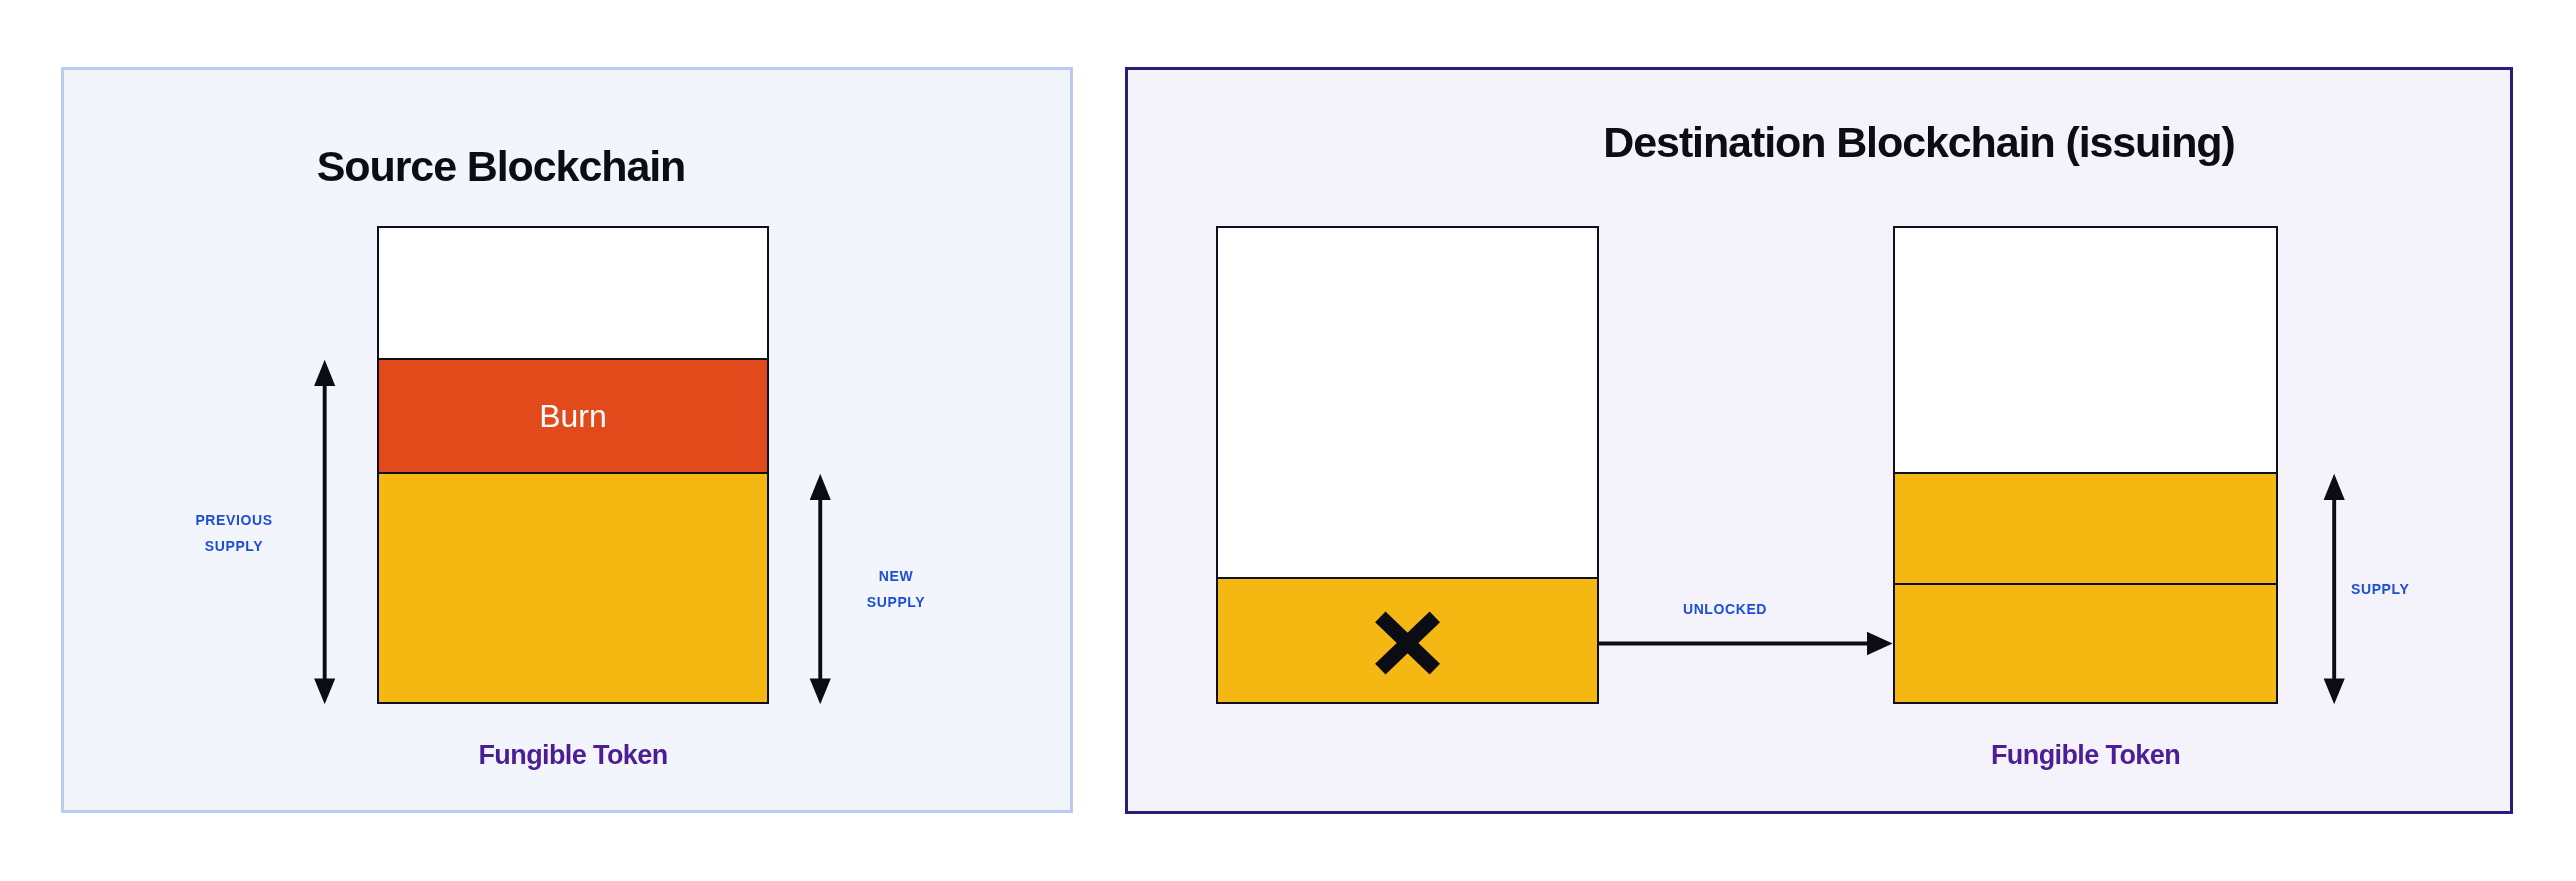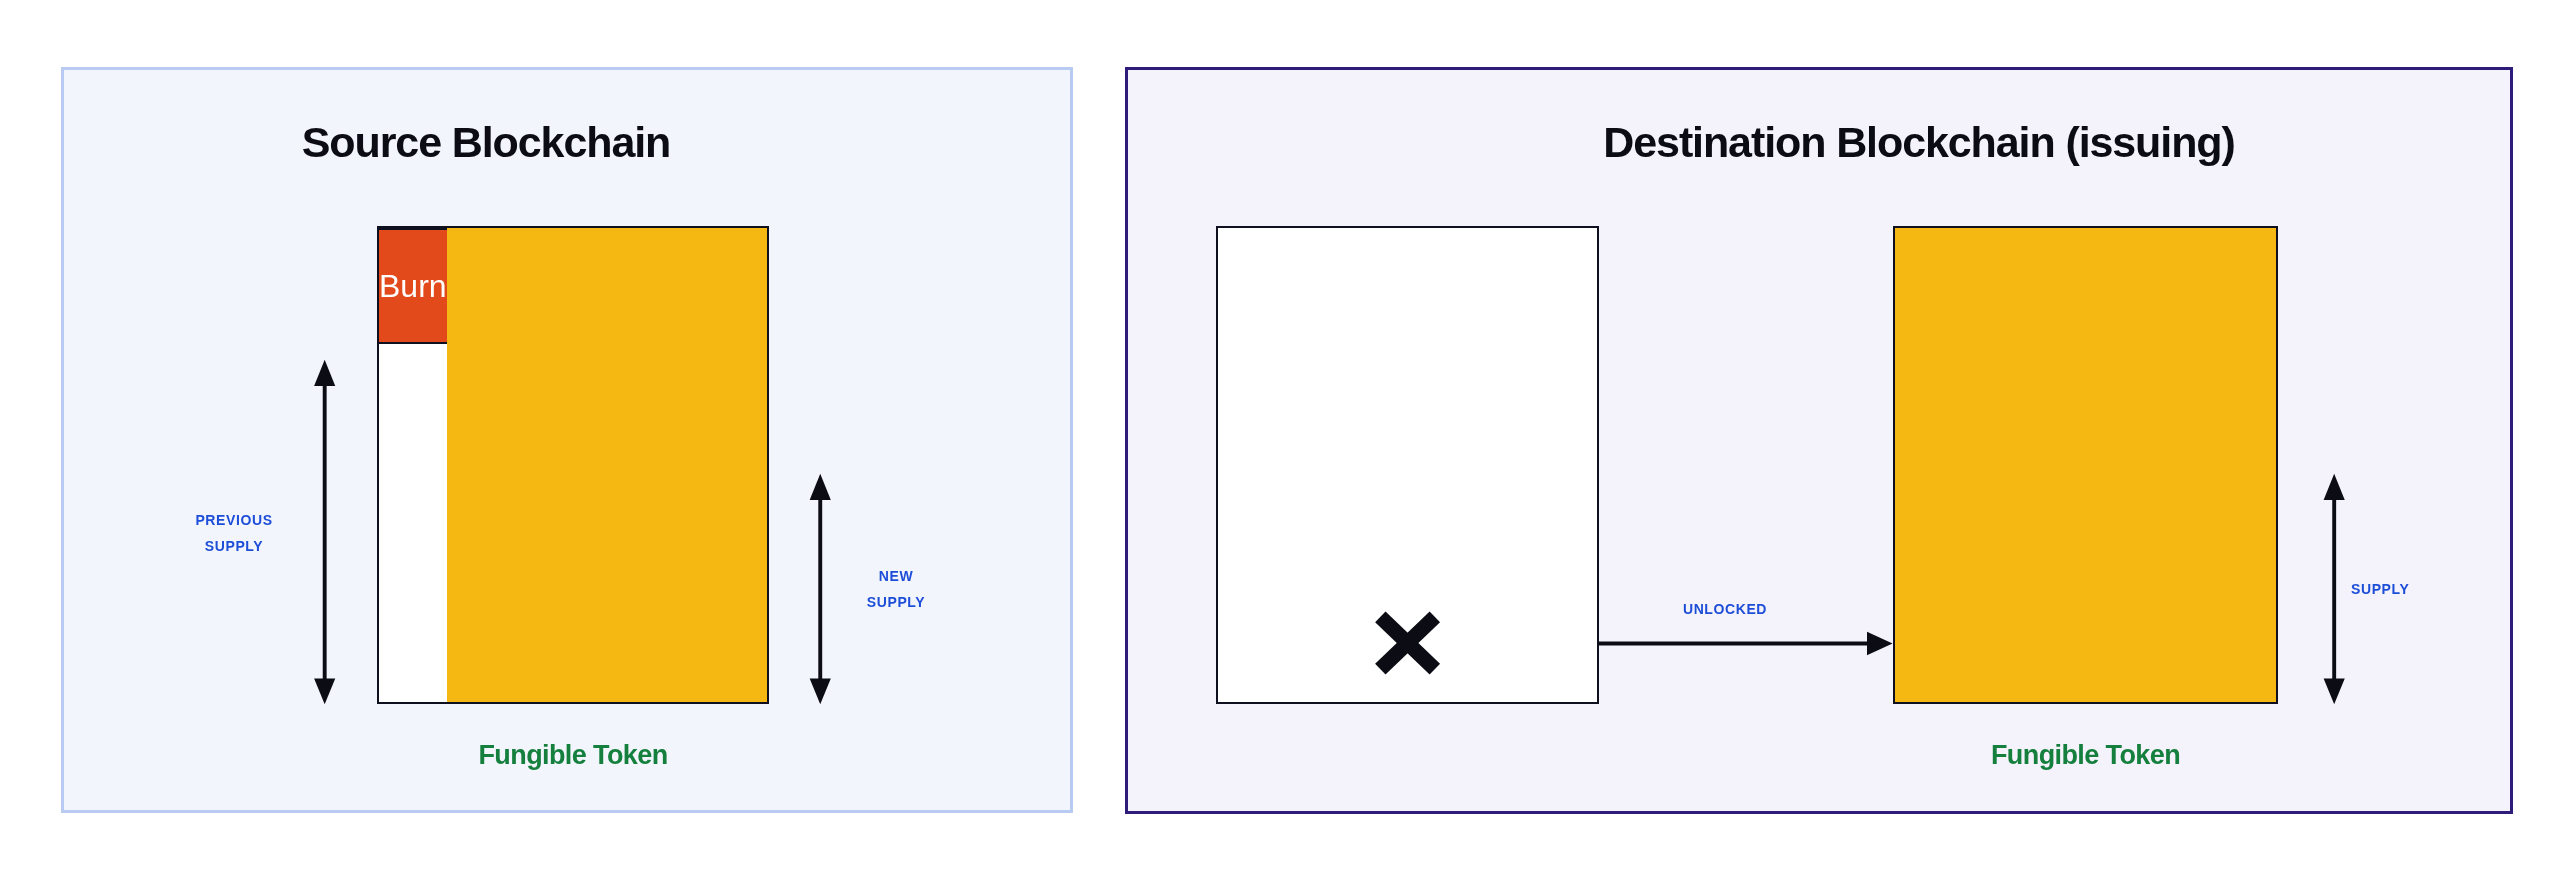--- a/index.html
+++ b/index.html
@@ -17,45 +17,45 @@
   }
   .panel-right{
     left:1125px;top:67px;width:1388px;height:747px;
     background:#F4F2FB;border:3.9px solid #2F1C7A;
   }
   .panel-title{
     position:absolute;top:119px;text-align:center;
     font-size:43px;line-height:47px;font-weight:700;
     letter-spacing:-1.1px;color:#0B0C14;
   }
-  .panel-title.left{left:46px;width:880px;}
+  .panel-title.left{left:61px;width:880px;margin-top:24px;}
   .panel-title.right{left:1125px;width:1588px;}
   .bar{
     position:absolute;top:226px;height:478px;
     box-sizing:border-box;border:2.8px solid #0E101F;
-    background:#ffffff;display:flex;flex-direction:row;
+    background:#ffffff;display:flex;flex-direction:column;
   }
   .bar-left{left:377px;width:392px;}
   .bar-pool{left:1216px;width:383px;}
   .bar-right{left:1893px;width:385px;}
   .sec{box-sizing:border-box;}
   .sec-white{background:#ffffff;}
   .sec-orange{
     background:#E2491B;height:116px;
     border-top:2.2px solid #0E101F;border-bottom:2.2px solid #0E101F;
     display:flex;align-items:center;justify-content:center;
   }
   .sec-yellow{background:#F5B712;}
   .burn-text{
     color:#ffffff;font-size:32px;font-weight:500;letter-spacing:0px;
   }
   .bar-label{
     position:absolute;top:740px;text-align:center;
     font-size:27px;line-height:31px;font-weight:700;
-    letter-spacing:-0.6px;color:#15803d;
+    letter-spacing:-0.6px;color:#4c1d95;
   }
   .small-label{
     position:absolute;text-align:center;
     font-size:14px;line-height:26px;font-weight:700;
     letter-spacing:0.6px;color:#1d4ed8;white-space:nowrap;
   }
   svg.overlay{
     position:absolute;left:0;top:0;width:2576px;height:881px;
     pointer-events:none;
   }

